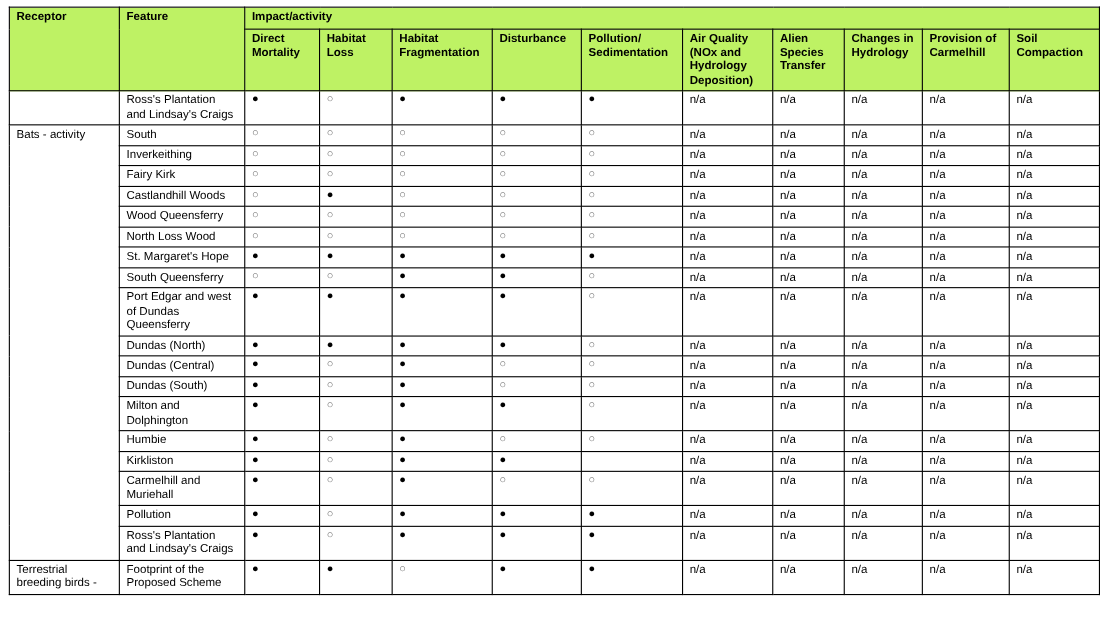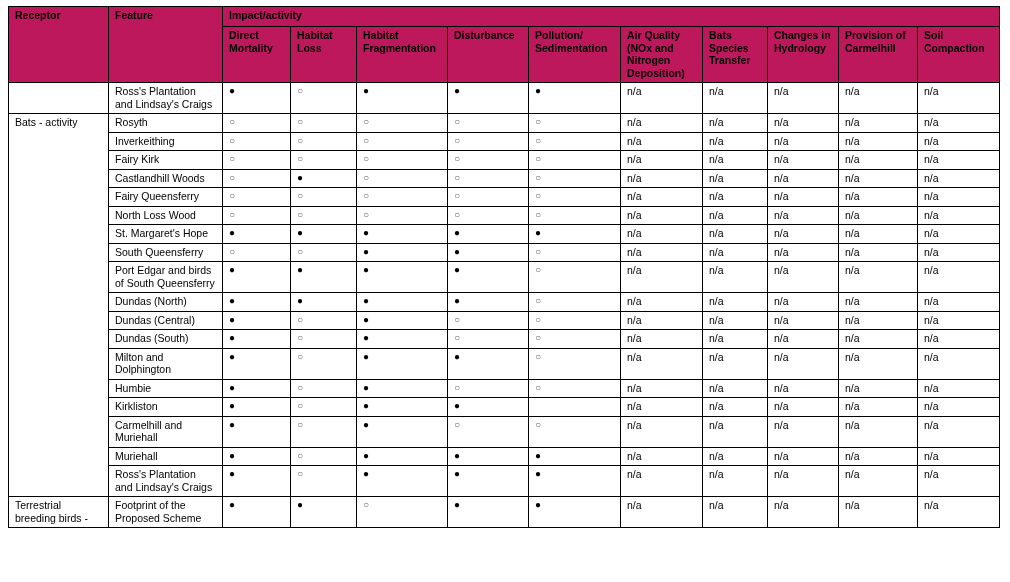--- a/index.html
+++ b/index.html
@@ -1,20 +1,20 @@
 <!DOCTYPE html>
 <html><head>
 <meta charset="utf-8">
 <style>
   html, body { margin: 0; padding: 0; background: #ffffff; }
   body { width: 1010px; height: 582px; overflow: hidden; position: relative;
          font-family: "Liberation Sans", sans-serif; font-size: 10.5px; color: #000; }
   table.impact { position: absolute; left: 8px; top: 6px; border-collapse: collapse; table-layout: fixed; width: 991px; }
   table.impact td, table.impact th { border: 1.5px solid #000; padding: 2px 6px 3px 6px; vertical-align: top; text-align: left; line-height: 12.5px; }
-  table.impact th { background: #be185d; font-weight: bold; }
+  table.impact th { background: #bef264; font-weight: bold; }
   th.group-head { text-align: center; padding-top: 3px; padding-bottom: 2px; }
   td.sym { font-size: 10px; }
   .sym-full { color: #000; }
   .sym-open { color: #666; font-size: 9px; }
   tr.hdr1 th { height: 14px; }
   tr.hdr2 th { height: 50px; }
 </style>
 </head>
 <body>
 
@@ -38,22 +38,22 @@
       <th rowspan="2">Receptor</th>
       <th rowspan="2">Feature</th>
       <th colspan="10" class="group-head">Impact/activity</th>
     </tr>
     <tr class="hdr2" id="col-headers">
         <th>Direct Mortality</th>
         <th>Habitat Loss</th>
         <th>Habitat Fragmentation</th>
         <th>Disturbance</th>
         <th>Pollution/ Sedimentation</th>
-        <th>Air Quality (NOx and Nitrogen Deposition)</th>
-        <th>Bats Species Transfer</th>
+        <th>Air Quality (NOx and Hydrology Deposition)</th>
+        <th>Alien Species Transfer</th>
         <th>Changes in Hydrology</th>
         <th>Provision of Carmelhill</th>
         <th>Soil Compaction</th>
       </tr>
   </thead>
   <tbody id="table-body">
       <tr>
         <td rowspan="1"></td>
         <td>Ross's Plantation and Lindsay's Craigs</td>
         <td class="sym sym-full">●</td>
@@ -62,21 +62,21 @@
         <td class="sym sym-full">●</td>
         <td class="sym sym-full">●</td>
         <td>n/a</td>
         <td>n/a</td>
         <td>n/a</td>
         <td>n/a</td>
         <td>n/a</td>
       </tr>
       <tr>
         <td rowspan="18">Bats - activity</td>
-        <td>Rosyth</td>
+        <td>South</td>
         <td class="sym sym-open">○</td>
         <td class="sym sym-open">○</td>
         <td class="sym sym-open">○</td>
         <td class="sym sym-open">○</td>
         <td class="sym sym-open">○</td>
         <td>n/a</td>
         <td>n/a</td>
         <td>n/a</td>
         <td>n/a</td>
         <td>n/a</td>
@@ -114,21 +114,21 @@
         <td class="sym sym-open">○</td>
         <td class="sym sym-open">○</td>
         <td class="sym sym-open">○</td>
         <td>n/a</td>
         <td>n/a</td>
         <td>n/a</td>
         <td>n/a</td>
         <td>n/a</td>
       </tr>
       <tr>
-        <td>Fairy Queensferry</td>
+        <td>Wood Queensferry</td>
         <td class="sym sym-open">○</td>
         <td class="sym sym-open">○</td>
         <td class="sym sym-open">○</td>
         <td class="sym sym-open">○</td>
         <td class="sym sym-open">○</td>
         <td>n/a</td>
         <td>n/a</td>
         <td>n/a</td>
         <td>n/a</td>
         <td>n/a</td>
@@ -166,21 +166,21 @@
         <td class="sym sym-full">●</td>
         <td class="sym sym-full">●</td>
         <td class="sym sym-open">○</td>
         <td>n/a</td>
         <td>n/a</td>
         <td>n/a</td>
         <td>n/a</td>
         <td>n/a</td>
       </tr>
       <tr>
-        <td>Port Edgar and birds of South Queensferry</td>
+        <td>Port Edgar and west of Dundas Queensferry</td>
         <td class="sym sym-full">●</td>
         <td class="sym sym-full">●</td>
         <td class="sym sym-full">●</td>
         <td class="sym sym-full">●</td>
         <td class="sym sym-open">○</td>
         <td>n/a</td>
         <td>n/a</td>
         <td>n/a</td>
         <td>n/a</td>
         <td>n/a</td>
@@ -270,21 +270,21 @@
         <td class="sym sym-full">●</td>
         <td class="sym sym-open">○</td>
         <td class="sym sym-open">○</td>
         <td>n/a</td>
         <td>n/a</td>
         <td>n/a</td>
         <td>n/a</td>
         <td>n/a</td>
       </tr>
       <tr>
-        <td>Muriehall</td>
+        <td>Pollution</td>
         <td class="sym sym-full">●</td>
         <td class="sym sym-open">○</td>
         <td class="sym sym-full">●</td>
         <td class="sym sym-full">●</td>
         <td class="sym sym-full">●</td>
         <td>n/a</td>
         <td>n/a</td>
         <td>n/a</td>
         <td>n/a</td>
         <td>n/a</td>

